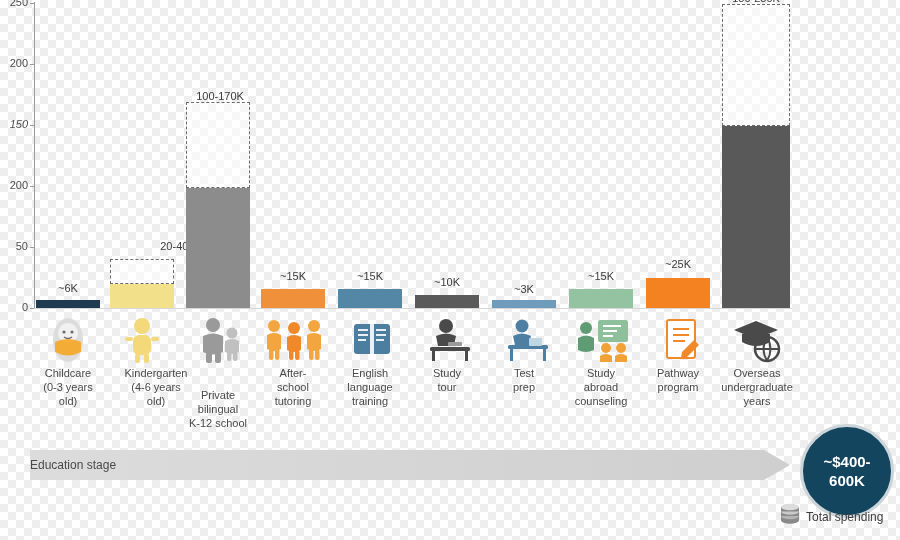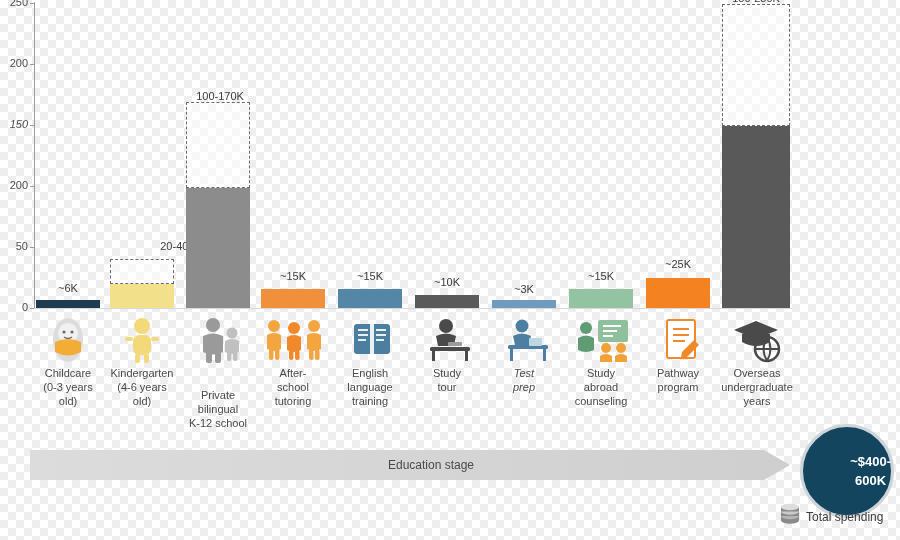--- a/index.html
+++ b/index.html
@@ -56,29 +56,29 @@
     position:absolute;left:0;top:0;height:30px;width:734px;
     background:linear-gradient(to right,#dcdcdc,#cfcfcf);
   }
   #stage-arrow .head{
     position:absolute;left:734px;top:0;width:0;height:0;
     border-top:15px solid transparent;border-bottom:15px solid transparent;
     border-left:26px solid #cfcfcf;
   }
   #stage-arrow .txt{
     position:absolute;left:0;top:0;width:734px;height:30px;line-height:30px;
-    text-align:center;font-size:12px;color:#4a4a4a;margin-left:34px;
+    text-align:left;font-size:12px;color:#4a4a4a;
   }
 
   
   #total-circle{
     position:absolute;left:800px;top:424px;width:88px;height:88px;border-radius:50%;
     background:#13455f;border:3px solid #ccd5da;
-    color:#ffffff;font-size:13px;font-weight:bold;line-height:19px;
-    display:flex;align-items:center;justify-content:flex-end;text-align:center;
+    color:#ffffff;font-size:15px;font-weight:bold;line-height:19px;
+    display:flex;align-items:center;justify-content:center;text-align:center;
   }
   #total-label{
     position:absolute;left:806px;top:510px;font-size:12px;color:#3b3b3b;
   }
   #coins-icon{position:absolute;left:778px;top:502px;}
   .sep{position:absolute;background:#efefef;}
 </style>
 </head>
 <body>
 
@@ -247,21 +247,21 @@
       <circle cx="37" cy="33" r="12" fill="none" stroke="#4a4a4a" stroke-width="2.5"></circle>
       <path d="M25 33 h24 M37 21 q7 12 0 24 M37 21 q-7 12 0 24" stroke="#4a4a4a" stroke-width="2" fill="none"></path>
     </svg>
   </div>
 
   <div class="cat-label" style="left:25px;top:366px;">
     <div>Childcare</div>
     <div>(0-3 years</div>
     <div>old)</div>
   </div>
-  <div class="cat-label" style="left:99px;top:366px;">
+  <div class="cat-label" style="left:113px;top:366px;">
     <div>Kindergarten</div>
     <div>(4-6 years</div>
     <div>old)</div>
   </div>
   <div class="cat-label" style="left:175px;top:388px;">
     <div>Private</div>
     <div>bilingual</div>
     <div>K-12 school</div>
   </div>
   <div class="cat-label" style="left:250px;top:366px;">
@@ -271,21 +271,21 @@
   </div>
   <div class="cat-label" style="left:327px;top:366px;">
     <div>English</div>
     <div>language</div>
     <div>training</div>
   </div>
   <div class="cat-label" style="left:404px;top:366px;">
     <div>Study</div>
     <div>tour</div>
   </div>
-  <div class="cat-label" style="left:481px;top:366px;font-style:italic;">
+  <div class="cat-label" style="left:481px;top:366px;">
     <div>Test</div>
     <div>prep</div>
   </div>
   <div class="cat-label" style="left:558px;top:366px;">
     <div>Study</div>
     <div>abroad</div>
     <div>counseling</div>
   </div>
   <div class="cat-label" style="left:635px;top:366px;">
     <div>Pathway</div>

